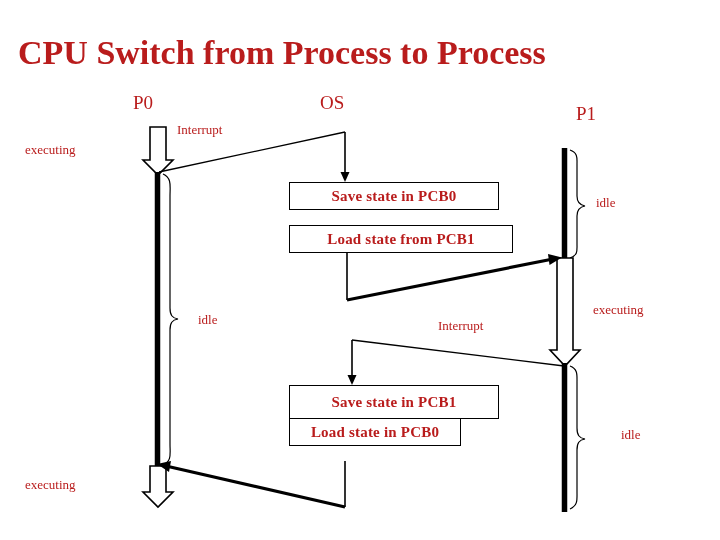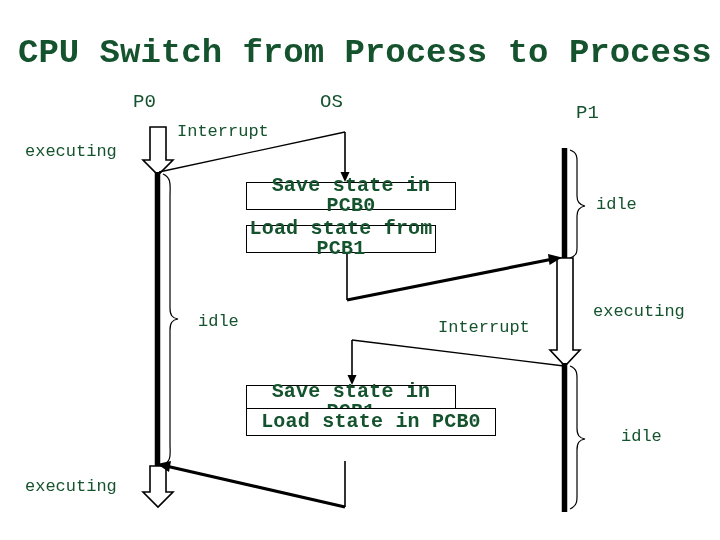--- a/index.html
+++ b/index.html
@@ -6,22 +6,22 @@
     margin: 0;
     padding: 0;
     background: #ffffff;
   }
   #canvas {
     position: relative;
     width: 720px;
     height: 540px;
     background: #ffffff;
     overflow: hidden;
-    font-family: Liberation Mono, monospace;
-    color: #14532d;
+    font-family: Liberation Serif, serif;
+    color: #b91c1c;
   }
   #diagram-svg {
     position: absolute;
     left: 0;
     top: 0;
     width: 720px;
     height: 540px;
   }
   .lbl {
     position: absolute;
@@ -35,48 +35,49 @@
     font-weight: bold;
     letter-spacing: 0px;
   }
   .col-head {
     font-size: 19px;
   }
   #col-head-p0 { left: 133px; top: 93px; }
   #col-head-os { left: 320px; top: 93px; }
   #col-head-p1 { left: 548px; top: 104px; margin-left: 28px; }
 
-  .state-label { font-size: 17px; }
+  .state-label { font-size: 13px; }
   #label-executing-p0-top { left: 25px;  top: 143px; }
   #label-interrupt-1      { left: 177px; top: 123px; }
   #label-idle-p0          { left: 198px; top: 313px; }
   #label-executing-p0-bot { left: 25px;  top: 478px; }
   #label-idle-p1-top      { left: 596px; top: 196px; }
   #label-executing-p1     { left: 593px; top: 303px; }
   #label-interrupt-2      { left: 438px; top: 319px; }
   #label-idle-p1-bot      { left: 621px; top: 428px; }
 
   .box-label {
     position: absolute;
     box-sizing: border-box;
     border: 1.5px solid #000000;
     background: #ffffff;
-    font-size: 20px;
+    font-size: 15px;
     font-weight: bold;
     text-align: center;
     line-height: 1;
     display: flex;
     align-items: center;
     justify-content: center;
     letter-spacing: 0.2px;
+    margin-left: 43px;
   }
   #box-save-pcb0 { left: 246px; top: 182px; width: 210px; height: 28px; }
-  #box-load-pcb1 { left: 246px; top: 225px; width: 190px; height: 28px; }
+  #box-load-pcb1 { left: 246px; top: 225px; width: 224px; height: 28px; }
   #box-save-pcb1 { left: 246px; top: 385px; width: 210px; height: 34px; }
-  #box-load-pcb0 { left: 246px; top: 408px; width: 250px; height: 28px; }
+  #box-load-pcb0 { left: 246px; top: 418px; width: 172px; height: 28px; }
 </style>
 </head>
 <body>
 
 <div id="canvas">
 
   <svg id="diagram-svg" viewBox="0 0 720 540">
 
     <g>
       <path d="M 150,127 L 166,127 L 166,160 L 173,160 L 158,175 L 143,160 L 150,160 Z" fill="#ffffff" stroke="#000000" stroke-width="1.6" stroke-linejoin="miter"></path>

